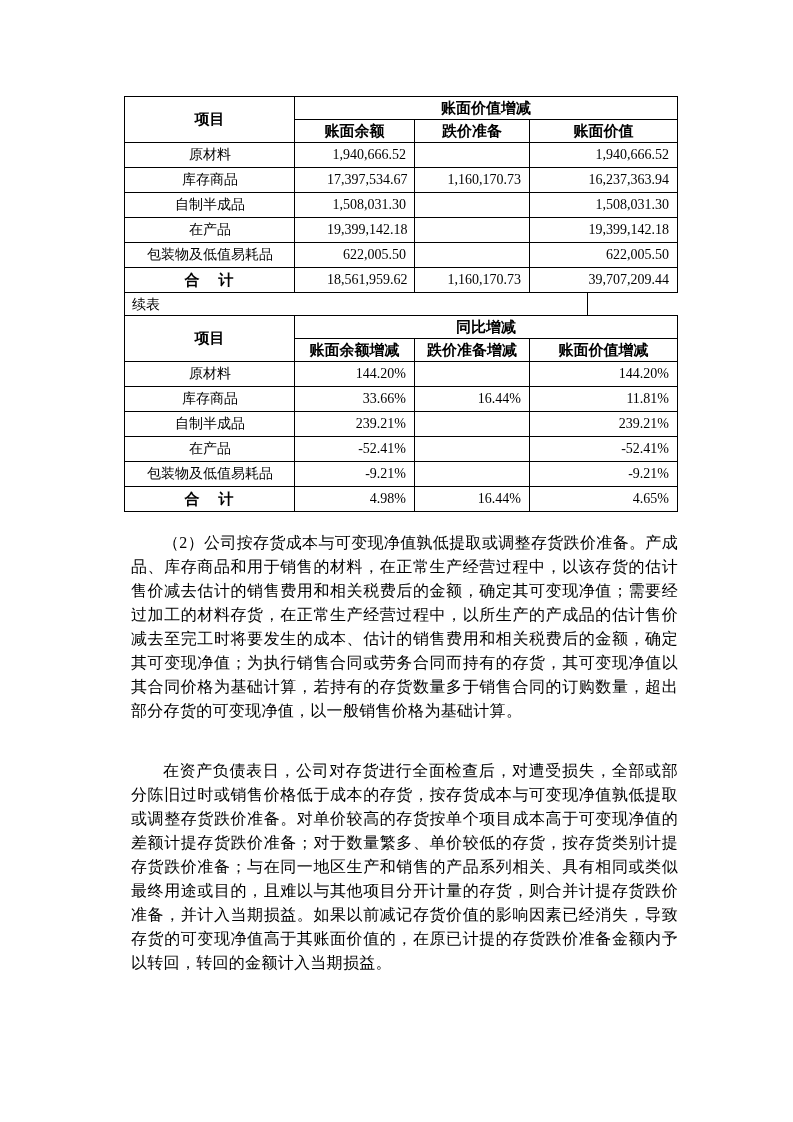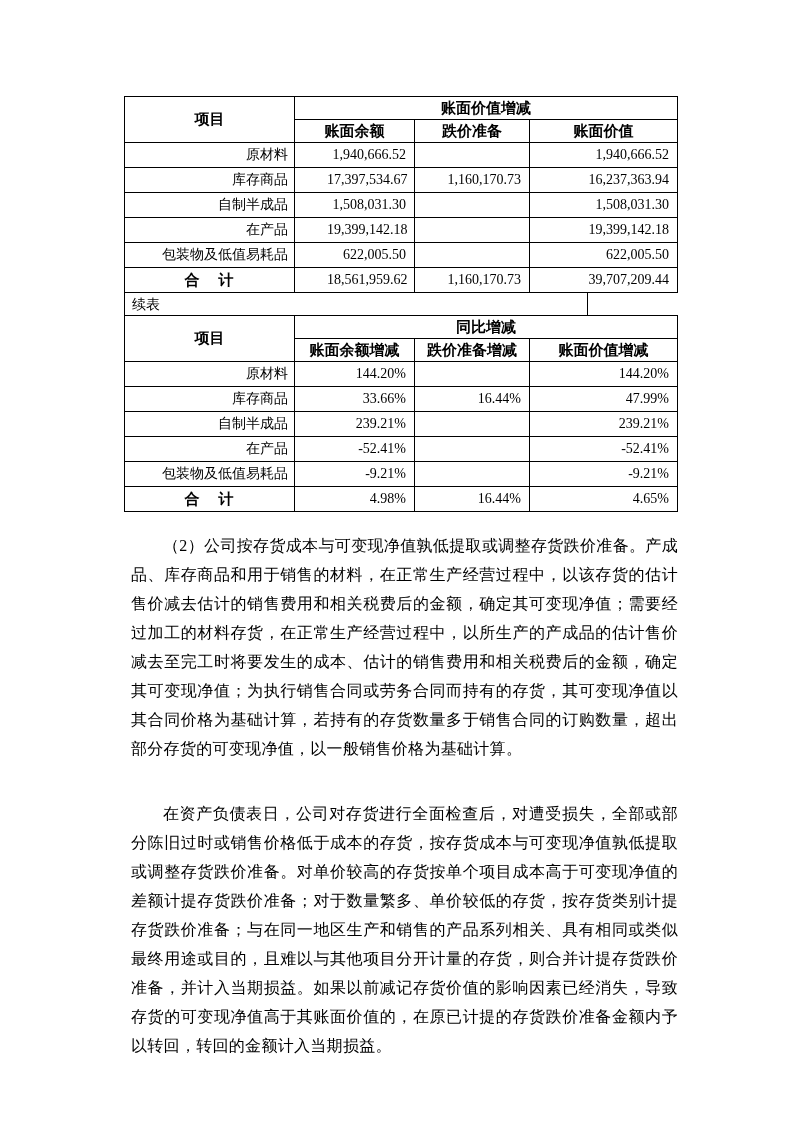--- a/index.html
+++ b/index.html
@@ -33,42 +33,42 @@
     white-space: nowrap;
     vertical-align: middle;
   }
   table.fin tr.hdr td {
     font-weight: bold;
     text-align: center;
     font-size: 15px;
     height: 22px;
     padding: 0 2px;
   }
-  table.fin td.lbl { text-align: right; padding-left: 7px; }
+  table.fin td.lbl { text-align: center; padding-left: 7px; }
   table.fin td.num { text-align: right; padding-right: 8px; padding-left: 32px; }
   table.fin tr.total td.lbl {
     font-weight: bold;
     text-align: center;
     font-size: 15px;
     letter-spacing: 2px;
   }
   .cont-band {
     width: 464px;
     box-sizing: border-box;
     border-left: 1px solid #000000;
     border-right: 1px solid #000000;
     height: 22px;
     font-size: 14px;
     padding: 3px 0 0 7px;
   }
   .para {
     margin: 0 0 0 7px;
     width: 547px;
     font-size: 16px;
-    line-height: 29px;
+    line-height: 24px;
     text-align: justify;
     text-indent: 2em;
     letter-spacing: 0.3px;
   }
   .para.first { margin-top: 19px; }
   .para.second { margin-top: 36px; }
 </style>
 </head>
 <body>
 
@@ -153,21 +153,21 @@
         <tr>
           <td class="lbl">原材料</td>
           <td class="num">144.20%</td>
           <td class="num"></td>
           <td class="num">144.20%</td>
         </tr>
         <tr>
           <td class="lbl">库存商品</td>
           <td class="num">33.66%</td>
           <td class="num">16.44%</td>
-          <td class="num">47.99%</td>
+          <td class="num">11.81%</td>
         </tr>
         <tr>
           <td class="lbl">自制半成品</td>
           <td class="num">239.21%</td>
           <td class="num"></td>
           <td class="num">239.21%</td>
         </tr>
         <tr>
           <td class="lbl">在产品</td>
           <td class="num">-52.41%</td>

